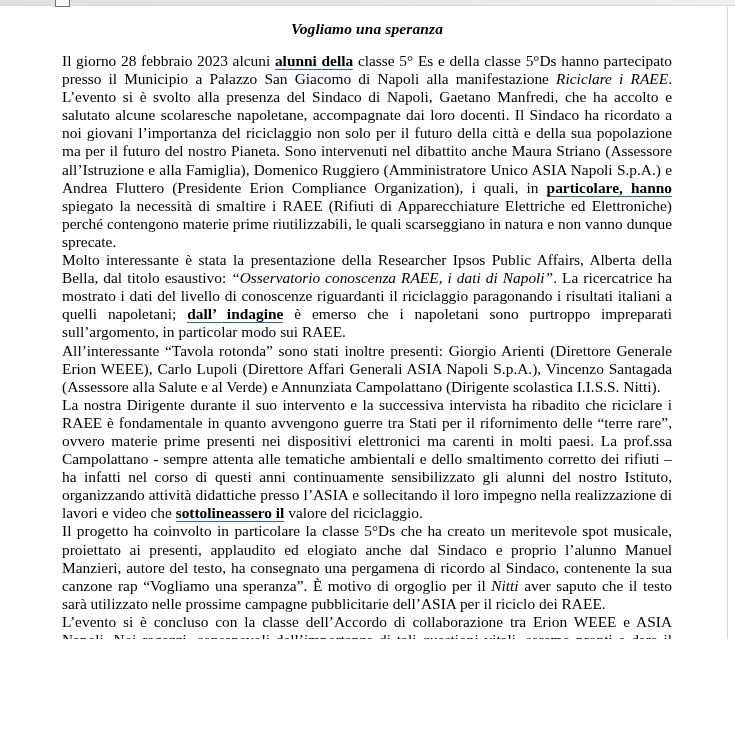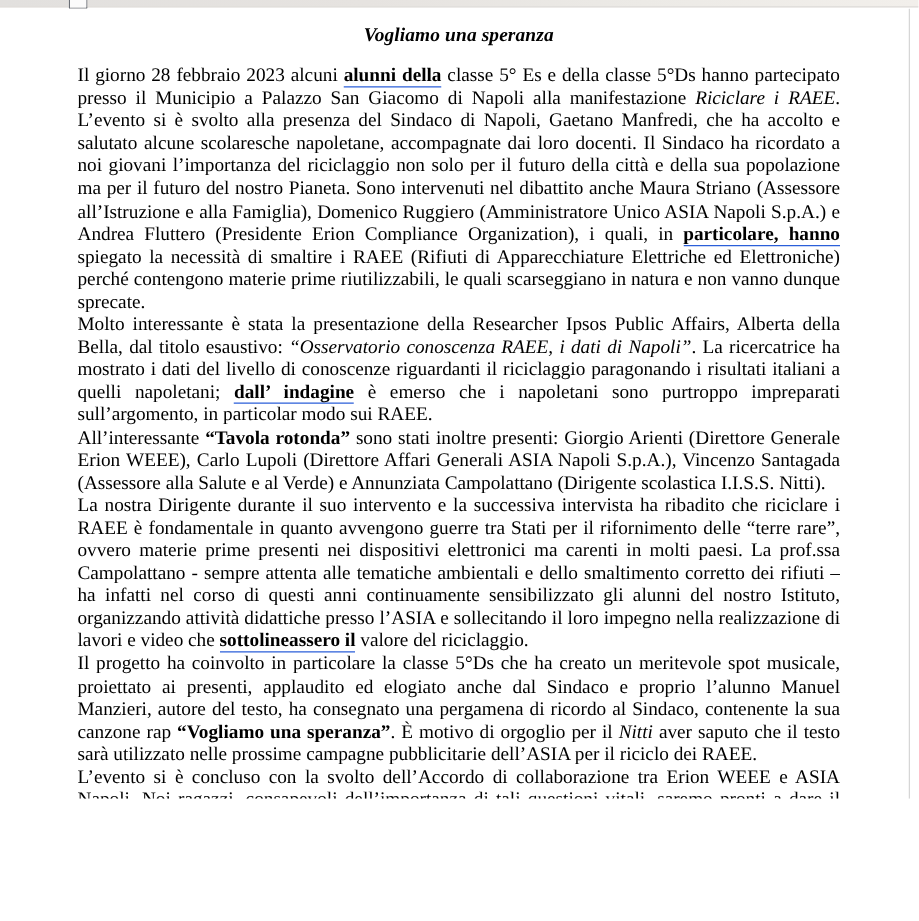--- a/index.html
+++ b/index.html
@@ -78,21 +78,21 @@
     margin: 0;
     font-size: 15.4px;
     line-height: 18.1px;
     color: #000000;
     text-align: justify;
     text-justify: inter-word;
     hyphens: none;
   }
 
   .it { font-style: italic; }
-  .bd { font-weight: bold; }
+  .bd { font-weight: normal; }
 
   
   .gram {
     border-bottom: 1.4px solid #2b5fd9;
     padding-bottom: 0px;
     font-weight: bold;
   }
 
   
   .spell {
@@ -122,17 +122,17 @@
       <p class="para"><span>Il giorno 28 febbraio 2023 alcuni </span><span class="gram">alunni  della</span><span> classe  5° Es e della classe 5°Ds hanno partecipato presso il Municipio a Palazzo San Giacomo di Napoli alla manifestazione </span><span class="it">Riciclare i RAEE</span><span>. L’evento si è svolto alla presenza del Sindaco di Napoli, Gaetano Manfredi, che ha accolto e salutato alcune scolaresche napoletane, accompagnate dai loro docenti. Il Sindaco ha ricordato a noi giovani l’importanza del riciclaggio non solo per il futuro della città e della sua popolazione ma per il futuro del nostro Pianeta. Sono intervenuti nel dibattito anche Maura Striano (Assessore all’Istruzione e alla Famiglia), Domenico Ruggiero (Amministratore Unico ASIA Napoli S.p.A.) e Andrea Fluttero (Presidente </span><span class="spell">Erion</span><span> Compliance Organization), i quali, in </span><span class="gram">particolare,  hanno</span><span> spiegato la necessità di smaltire i RAEE (Rifiuti di Apparecchiature Elettriche ed Elettroniche) perché contengono materie prime riutilizzabili, le quali  scarseggiano in natura e non vanno dunque sprecate.</span></p>
 
       <p class="para"><span>Molto interessante è stata la presentazione della </span><span class="spell">Researcher</span><span> Ipsos Public Affairs, Alberta della Bella, dal titolo esaustivo: </span><span class="it">“Osservatorio conoscenza RAEE, i dati di Napoli”</span><span>. La ricercatrice ha mostrato i dati del livello di conoscenze riguardanti il riciclaggio paragonando i risultati italiani a quelli napoletani; </span><span class="gram">dall’  indagine</span><span> è emerso che i napoletani sono purtroppo impreparati sull’argomento, in particolar modo sui RAEE.</span></p>
 
       <p class="para"><span>All’interessante </span><span class="bd">“Tavola rotonda”</span><span> sono stati inoltre presenti: Giorgio Arienti (Direttore Generale </span><span class="spell">Erion</span><span> WEEE), Carlo Lupoli (Direttore Affari Generali ASIA Napoli S.p.A.), Vincenzo Santagada (Assessore alla Salute e al Verde) e Annunziata </span><span class="spell">Campolattano</span><span> (Dirigente scolastica I.I.S.S. Nitti).</span></p>
 
       <p class="para"><span>La nostra Dirigente durante il suo intervento e la successiva intervista ha ribadito che riciclare i RAEE è fondamentale in quanto avvengono guerre tra Stati per il rifornimento delle “terre rare”, ovvero materie prime presenti nei dispositivi elettronici ma carenti in molti paesi. La prof.ssa </span><span class="spell">Campolattano</span><span> - sempre attenta alle tematiche ambientali e dello smaltimento corretto dei rifiuti – ha infatti nel corso di questi anni continuamente sensibilizzato gli alunni del nostro Istituto, organizzando attività didattiche presso l’ASIA e sollecitando il loro impegno nella realizzazione di lavori e video che </span><span class="gram">sottolineassero  il</span><span> valore del riciclaggio.</span></p>
 
       <p class="para"><span>Il progetto ha coinvolto in particolare la classe 5°Ds che ha creato un meritevole spot musicale, proiettato ai presenti, applaudito ed elogiato anche dal Sindaco e proprio l’alunno Manuel Manzieri, autore del testo, ha consegnato una pergamena di ricordo al Sindaco, contenente la sua canzone rap </span><span class="bd">“Vogliamo una speranza”</span><span>. È motivo di orgoglio per il </span><span class="it">Nitti</span><span> aver saputo che il testo sarà utilizzato nelle prossime campagne pubblicitarie dell’ASIA per il riciclo dei RAEE.</span></p>
 
-      <p class="para"><span>L’evento si è concluso con la svolto dell’Accordo di collaborazione tra </span><span class="spell">Erion</span><span> WEEE e ASIA Napoli. Noi ragazzi, consapevoli dell’importanza di tali questioni vitali, saremo pronti a dare il nostro contributo e a collaborare ancora per la nostra bella Napoli, città ricca di talenti e idee!</span></p>
+      <p class="para"><span>L’evento si è concluso con la classe dell’Accordo di collaborazione tra </span><span class="spell">Erion</span><span> WEEE e ASIA Napoli. Noi ragazzi, consapevoli dell’importanza di tali questioni vitali, saremo pronti a dare il nostro contributo e a collaborare ancora per la nostra bella Napoli, città ricca di talenti e idee!</span></p>
 
     </div>
   </div>
 </div>
 
 </body></html>

